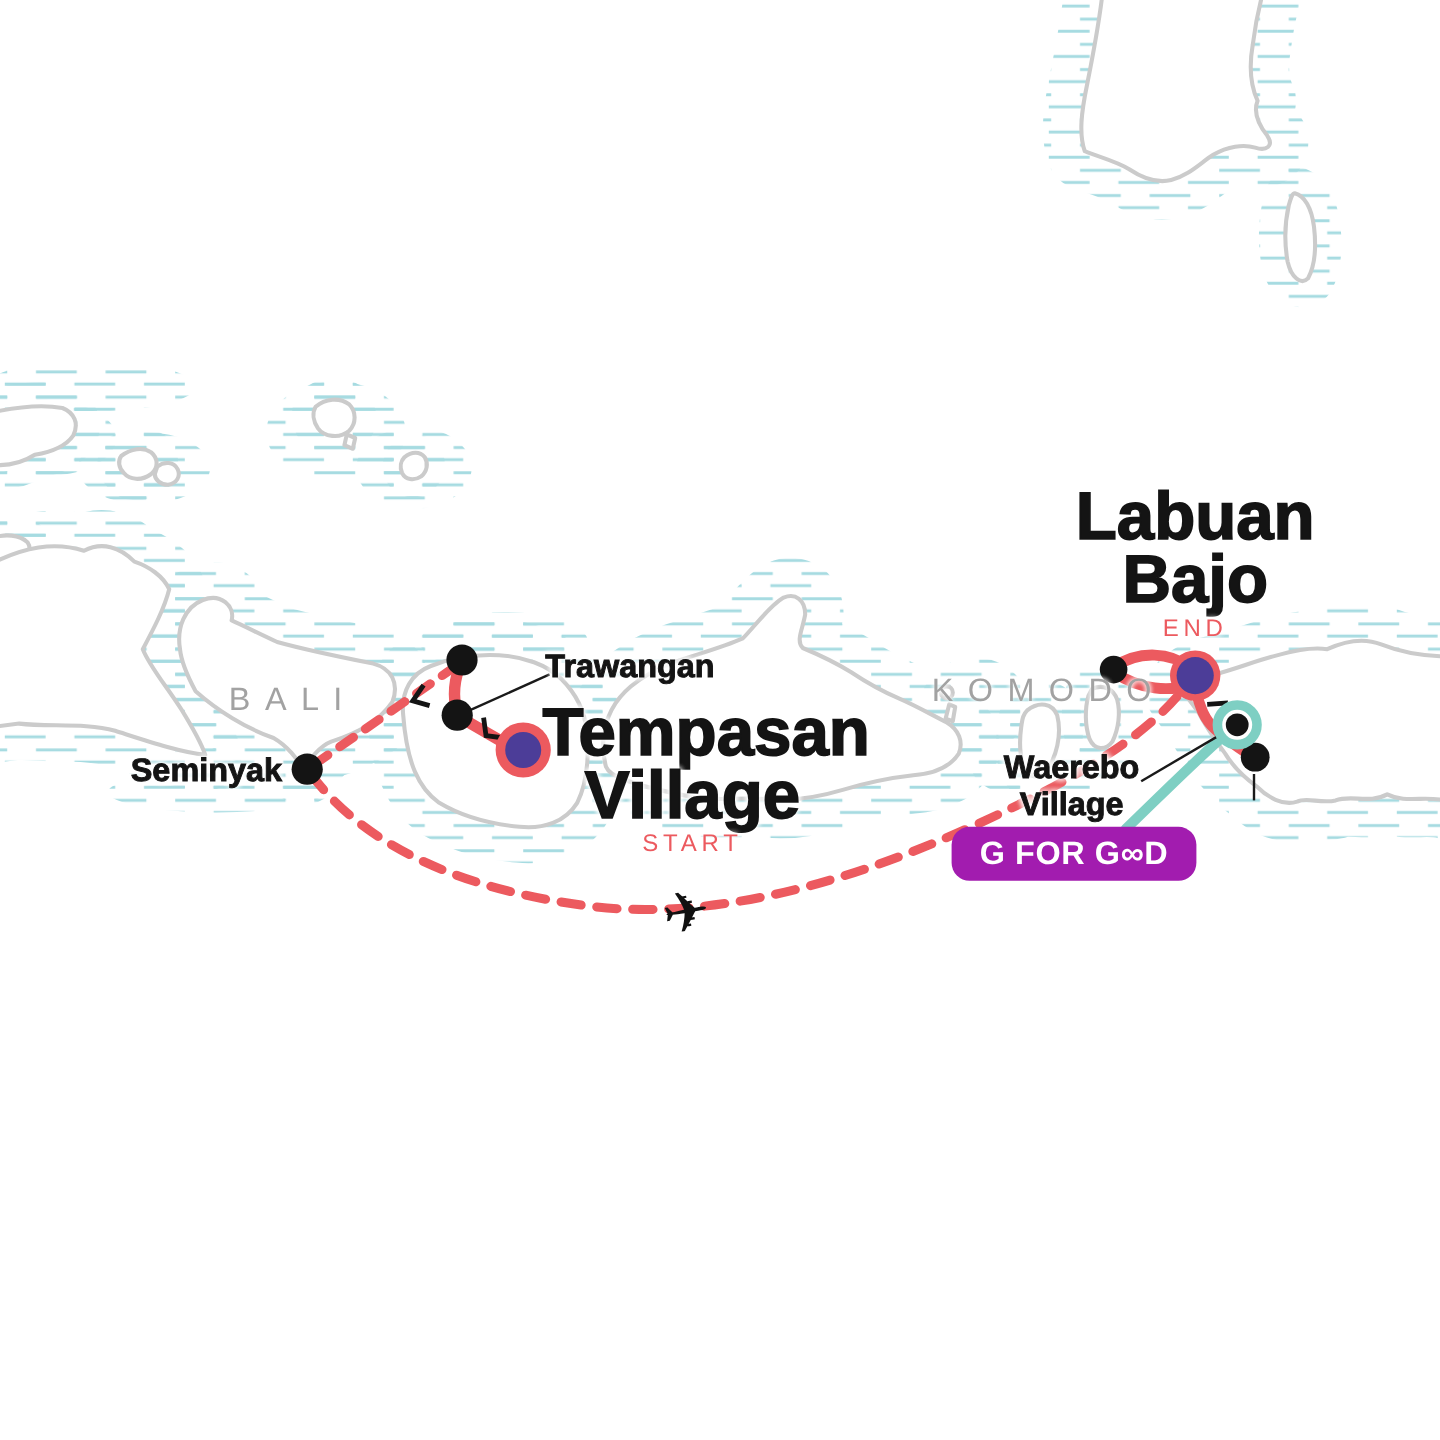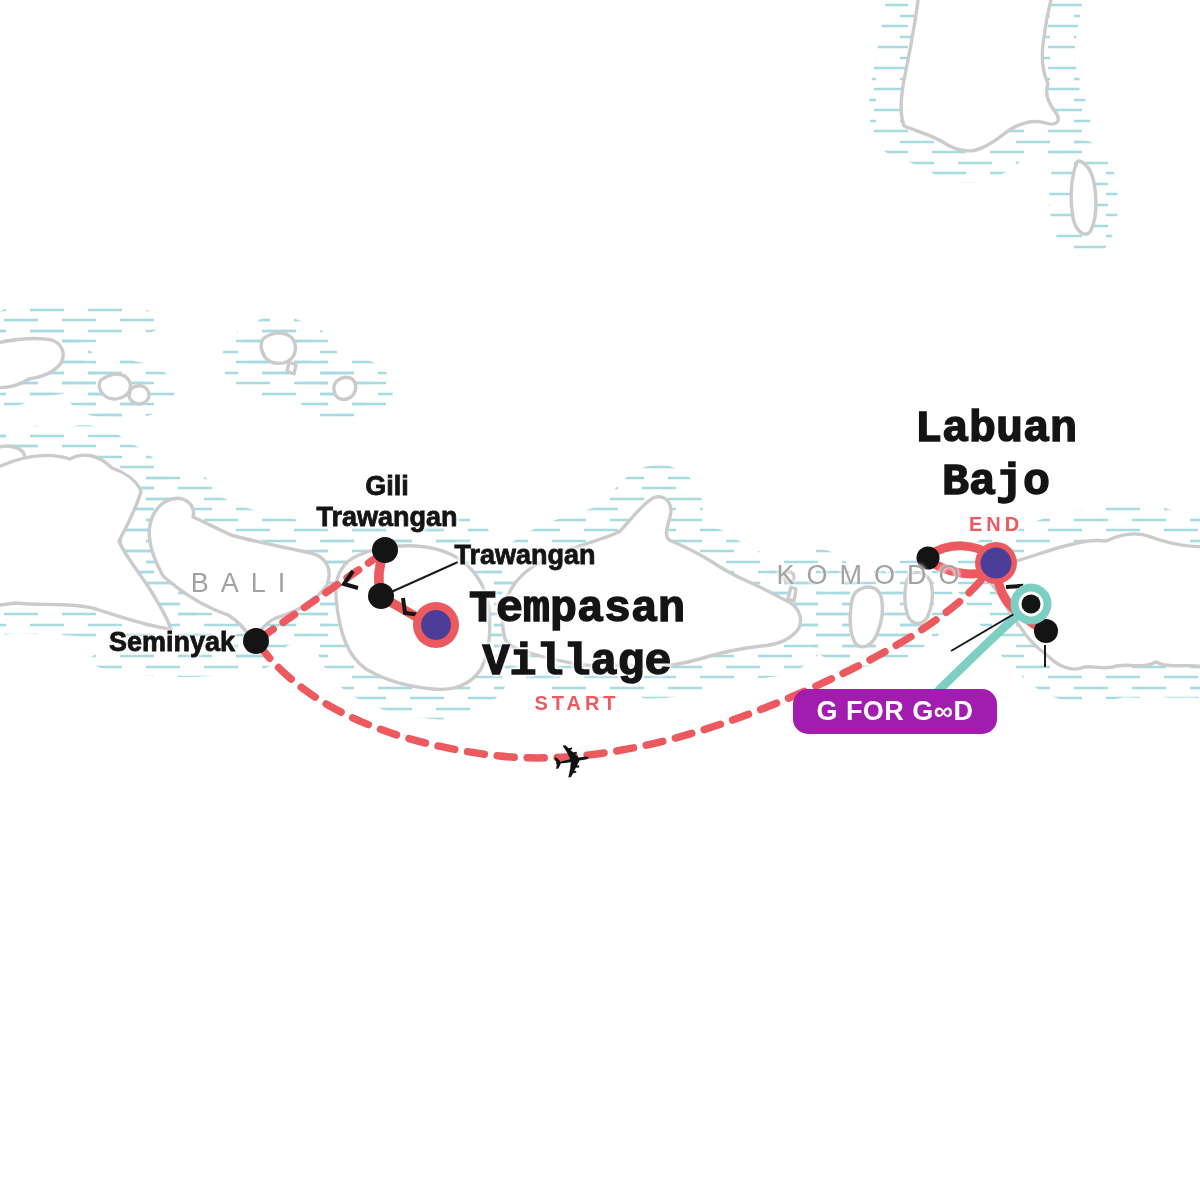--- a/index.html
+++ b/index.html
@@ -10,24 +10,24 @@
   #base-map{position:absolute;left:0;top:0;}
   .lbl{
     position:absolute;color:#141414;font-weight:700;font-size:27px;line-height:31px;
     text-align:center;transform:translateX(-50%);
     text-shadow:0 0 5px #fff,0 0 5px #fff,0 0 5px #fff,0 0 6px #fff;
     -webkit-text-stroke:0.8px #141414;
     white-space:normal;
   }
   .lbl.nowrap{white-space:nowrap;}
   .title{
-    font-size:45px;line-height:53px;font-family:Liberation Mono, monospace;-webkit-text-stroke:1.4px #141414;
+    font-size:56px;line-height:53px;-webkit-text-stroke:1.4px #141414;
   }
   .tag{
-    position:absolute;transform:translateX(-50%);color:#EC5A5F;font-weight:700;
+    position:absolute;transform:translateX(-50%);color:#EC5A5F;font-weight:400;
     font-size:20px;letter-spacing:4px;text-align:center;
     text-shadow:0 0 5px #fff,0 0 5px #fff,0 0 5px #fff;
   }
   .region{
     position:absolute;transform:translateX(-50%);color:#A2A2A2;font-weight:400;
     font-size:27px;letter-spacing:12px;white-space:nowrap;
     text-shadow:0 0 4px #fff,0 0 4px #fff;
   }
   #gfg-badge{
     position:absolute;left:793px;top:689px;width:204px;height:45px;
@@ -144,23 +144,23 @@
       <g>
         <circle cx="996" cy="563" r="21" fill="#EC5A5F"></circle>
         <circle cx="996" cy="563" r="15.5" fill="#4C3D98"></circle>
       </g>
     </g>
   </svg>
 
   <div class="region" style="left:244px;top:568px">BALI</div>
   <div class="region" style="left:874px;top:560px">KOMODO</div>
 
-  <div class="lbl" style="left:387px;top:471px;width:170px">Gili Trawangan</div>
   <div class="lbl nowrap" style="left:525px;top:540px">Trawangan</div>
   <div class="lbl nowrap" style="left:172px;top:627px">Seminyak</div>
+  <div class="lbl" style="left:893px;top:624px;width:140px">Waerebo Village</div>
 
   <div class="lbl title" style="left:577px;top:583px;width:250px">Tempasan Village</div>
   <div class="tag" style="left:577px;top:692px">START</div>
   <div class="lbl title" style="left:996px;top:403px;width:200px">Labuan Bajo</div>
   <div class="tag" style="left:996px;top:513px">END</div>
 
   <div id="gfg-badge">
     <span>G FOR G∞D</span>
   </div>
 

